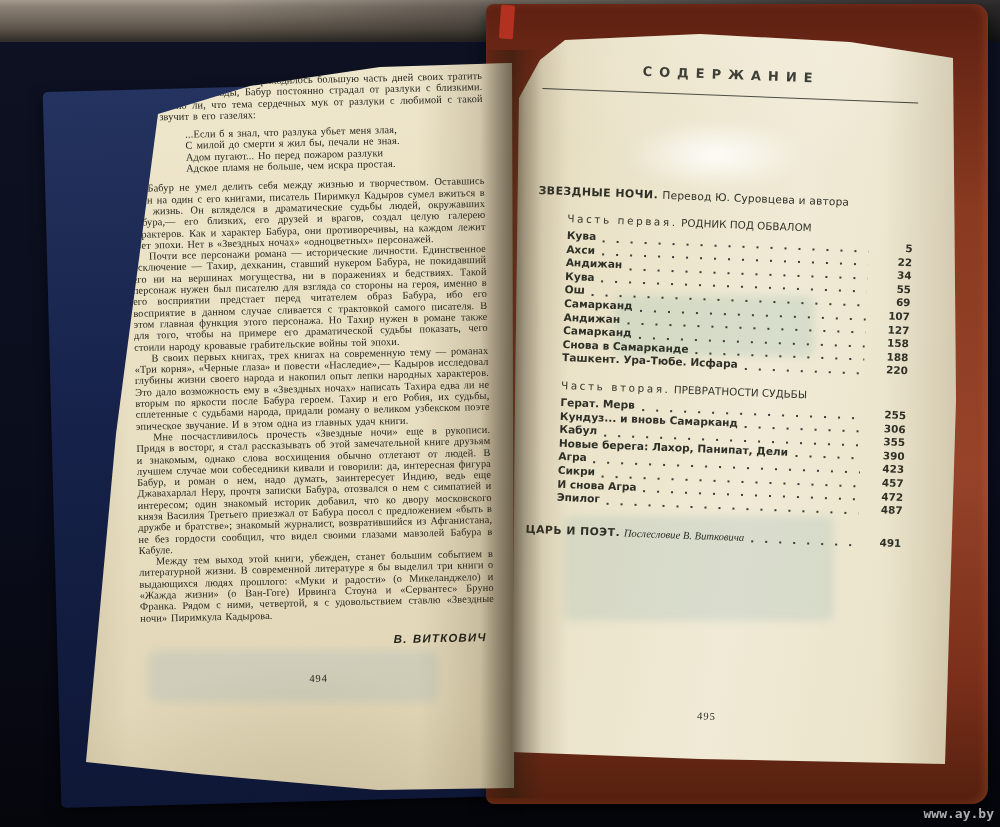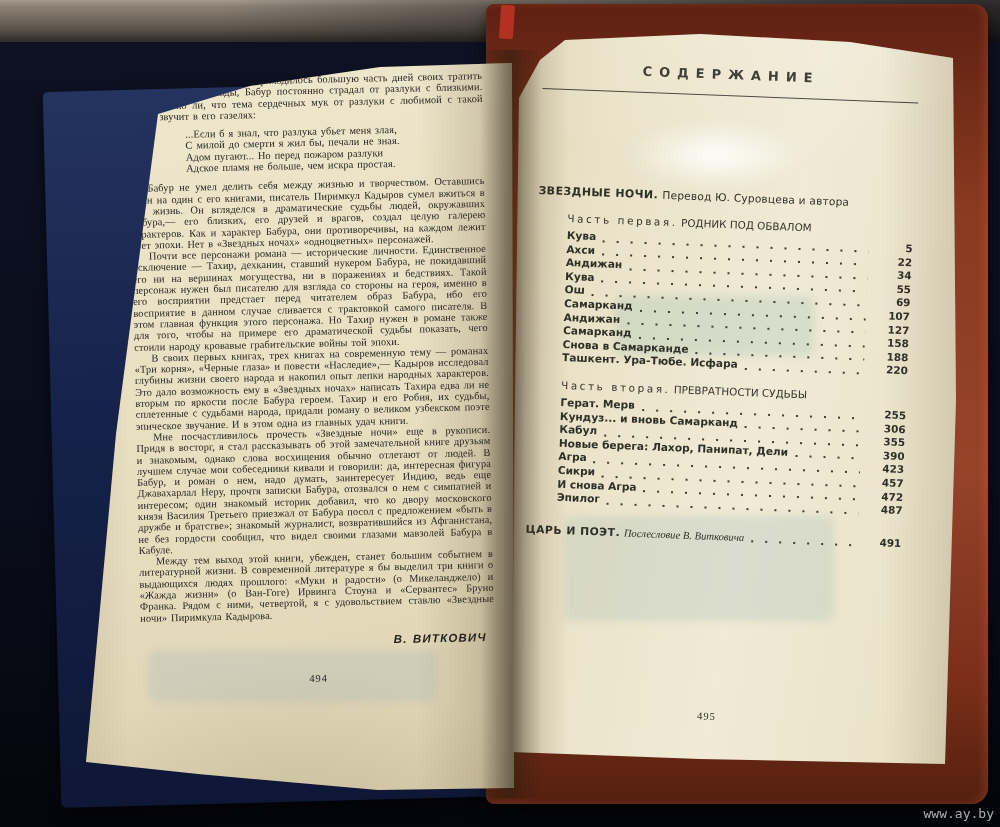--- a/index.html
+++ b/index.html
@@ -78,21 +78,21 @@
          background-size:14px 9px;background-repeat:repeat-x;}
   .toc-row .pg{width:38px;text-align:right;font-size:10.4px;font-weight:bold;}
   .afterword{margin-top:19px;}
   .afterword .lbl-b{font-weight:bold;font-size:10.8px;letter-spacing:.5px;}
   .afterword .lbl-i{font-family:"Liberation Serif", serif;font-style:italic;font-weight:normal;font-size:10.6px;}
   .pageno-r{margin-top:168px;text-align:center;font-size:10.5px;letter-spacing:1px;
          font-family:"Liberation Serif", serif;color:#2a2b24;}
 
   
   .watermark{position:absolute;right:6px;bottom:6px;z-index:9;
-         font-family:"DejaVu Sans Mono", monospace;font-size:13px;color:rgba(215,215,215,.8);}
+         font-family:"DejaVu Sans Mono", monospace;font-size:13px;color:rgba(215,215,215,.8);font-weight:bold;}
 </style>
 </head>
 <body>
 
 <div id="stage">
 
   <div class="shelf"></div>
   <div class="shelf-shade"></div>
   <div class="backdrop"></div>
 

